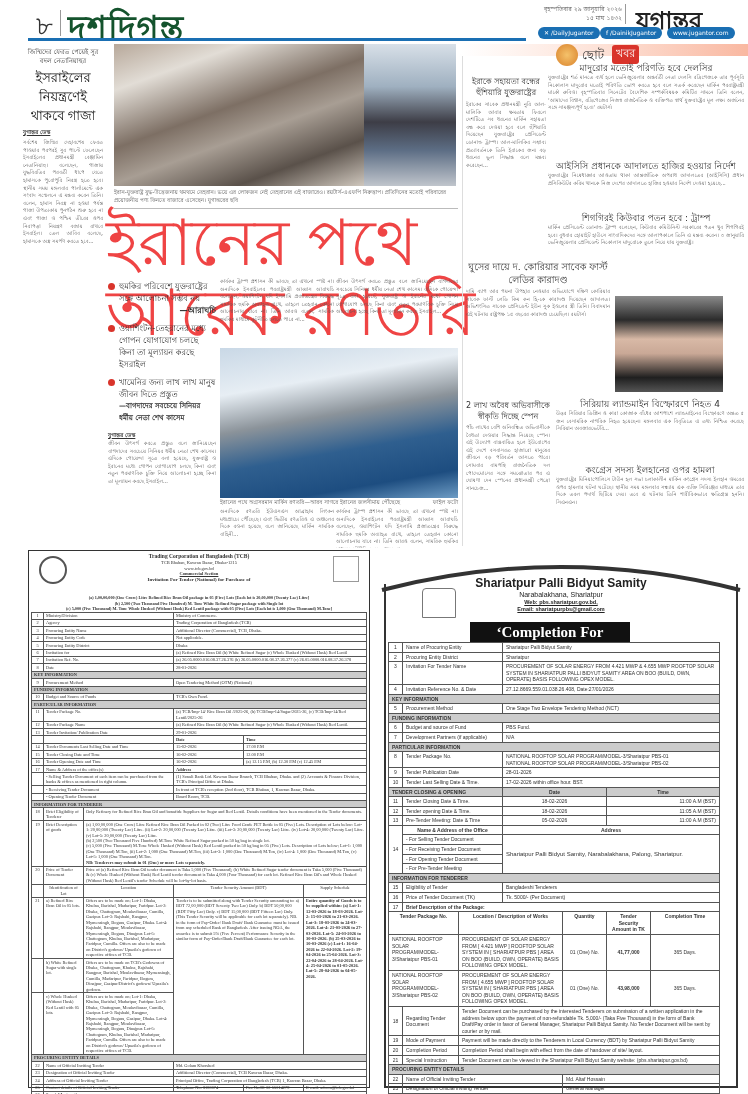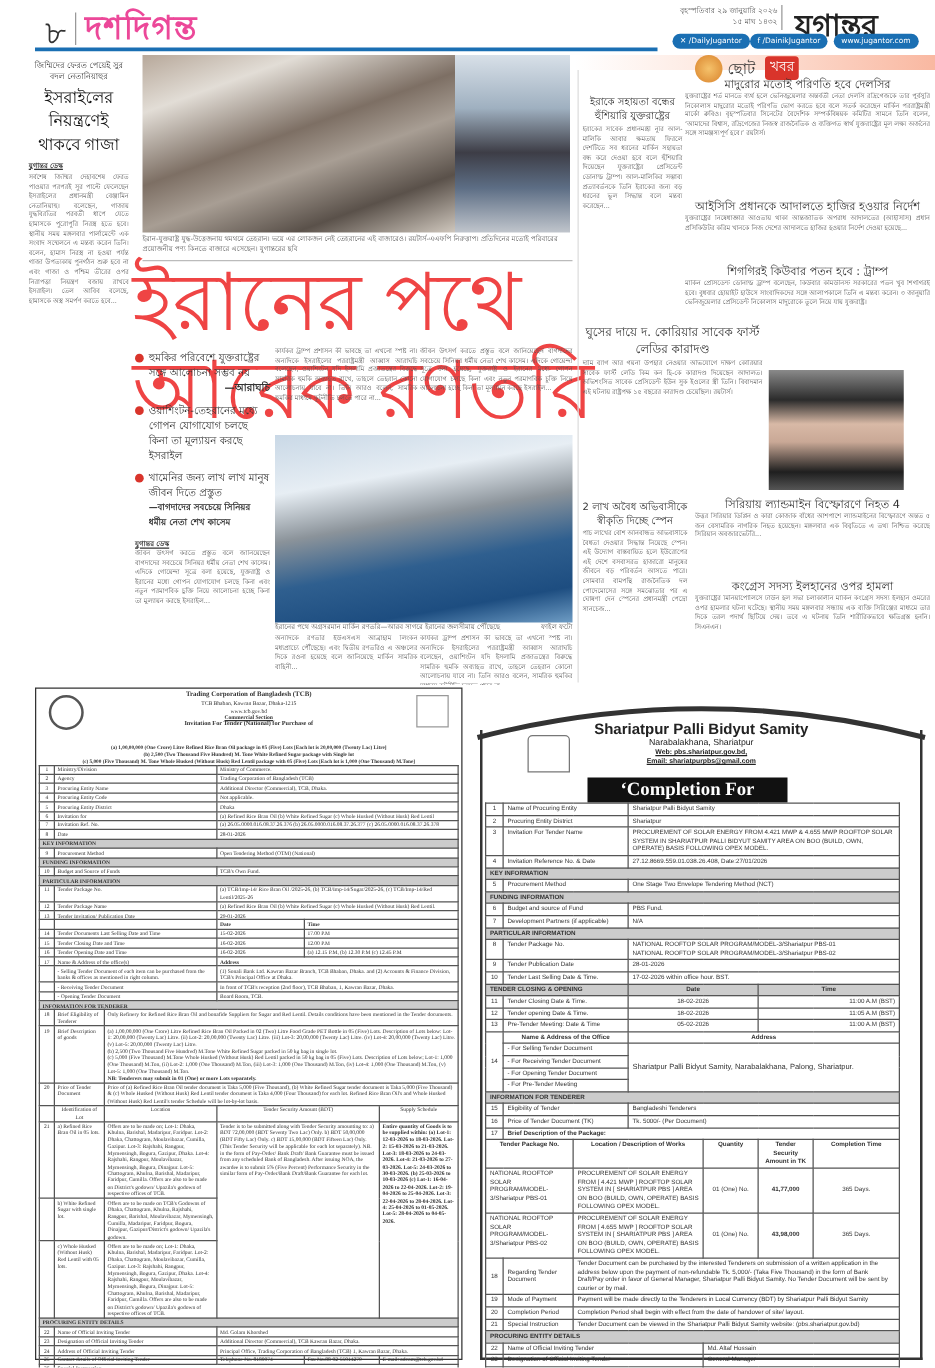--- a/index.html
+++ b/index.html
@@ -1,20 +1,20 @@
 <!DOCTYPE html>
 <html><head>
 <meta charset="utf-8">
 <style>
 *{box-sizing:border-box;margin:0;padding:0}
 body{width:748px;height:1094px;background:#fff;font-family:"DejaVu Sans",sans-serif;color:#222;overflow:hidden;position:relative}
 .abs{position:absolute}
 .masthead-num{left:36px;top:6px;font-size:26px;color:#333;font-family:"DejaVu Serif",serif}
 .masthead-bar{left:60px;top:10px;width:1px;height:26px;background:#999}
-.masthead-title{left:68px;top:2px;font-size:26px;font-weight:bold;color:#ec4899;font-family:Liberation Sans, sans-serif;letter-spacing:1px}
+.masthead-title{left:68px;top:2px;font-size:34px;font-weight:bold;color:#14532d;font-family:Liberation Sans, sans-serif;letter-spacing:1px}
 .head-rule{left:28px;top:38px;width:498px;height:3px;background:#1a6fb3}
 .date-text{left:530px;top:4px;font-size:6px;color:#555;text-align:right;width:92px;line-height:9px}
 .logo{left:625px;top:4px;width:1px;height:20px;background:#999}
 .brand{left:636px;top:2px;font-size:24px;font-weight:bold;color:#222;font-family:"DejaVu Serif",serif}
 .social{top:27px;height:12px;border-radius:6px;background:#1a6fb3;color:#fff;font-size:6px;line-height:12px;padding:0 6px;white-space:nowrap}
 .col-text{font-size:5.2px;line-height:7.6px;color:#555;text-align:justify;overflow:hidden}
 .headline-small{font-size:7.5px;color:#333;line-height:10px}
 .photo{background:linear-gradient(135deg,#8a7b6e 0%,#c9c0b5 30%,#6e6359 55%,#d8d2c8 75%,#9a8f84 100%)}
 .big-head{font-size:64px;font-family:"DejaVu Serif",serif;color:#ef4444;line-height:70px;letter-spacing:-1px}
 .bullet{width:7px;height:7px;border-radius:50%;background:#d9342b}

